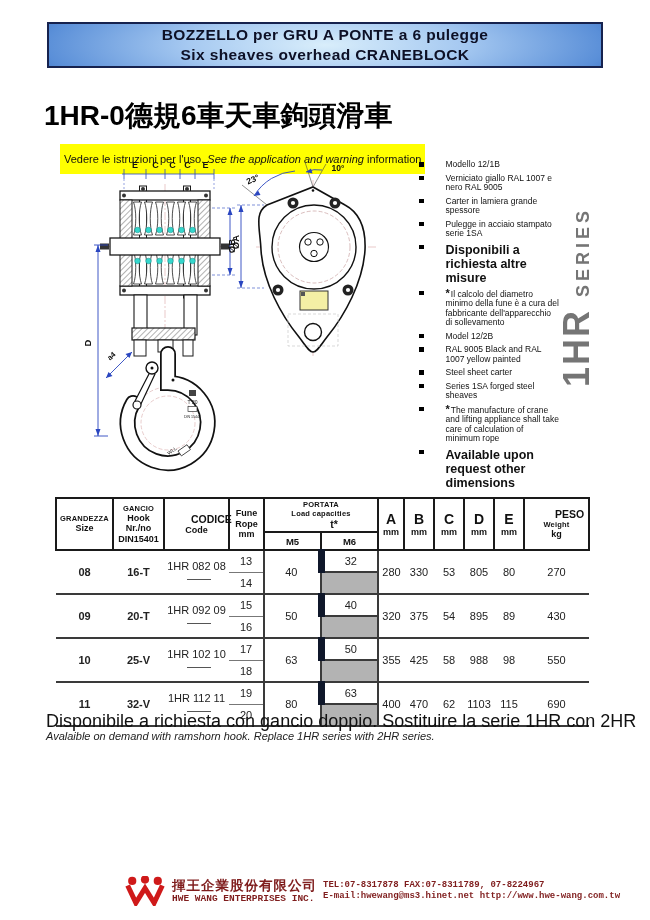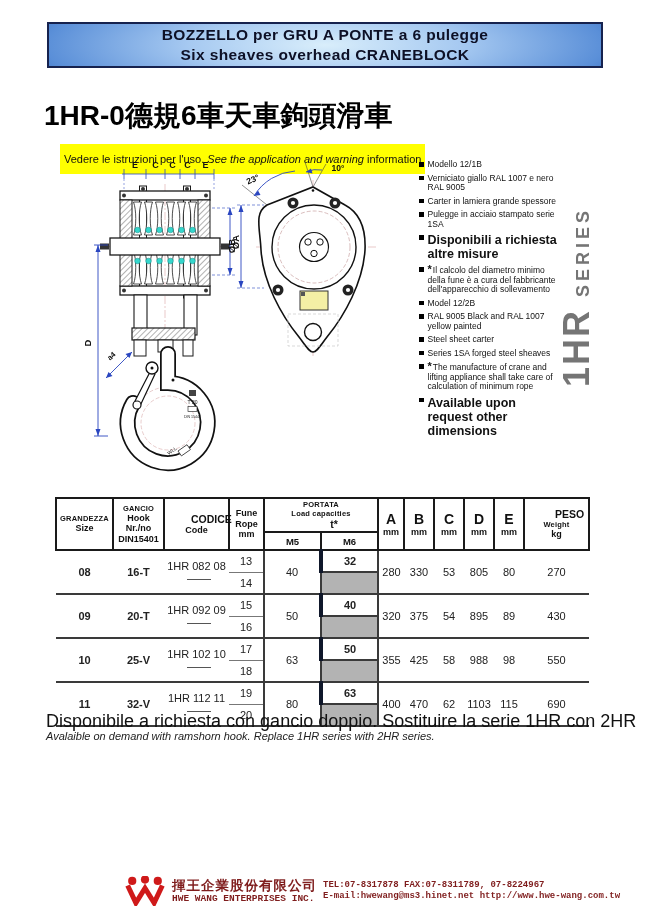--- a/index.html
+++ b/index.html
@@ -20,21 +20,21 @@
   
   .notice{position:absolute;left:60px;top:144px;background:#ffff00;color:#111;
     font-size:11px;line-height:14px;padding:8px 4px;white-space:nowrap;}
   .notice .it{font-style:italic;}
 
   
   .drawing{position:absolute;left:48px;top:156px;width:372px;height:342px;}
 
   
   .features{position:absolute;left:419px;top:160px;width:140px;}
-  .feat{display:flex;gap:4px;margin-bottom:4px;font-size:8.5px;line-height:9.5px;color:#111;}
+  .feat{display:flex;gap:22px;margin-bottom:4px;font-size:8.5px;line-height:9.5px;color:#111;}
   .feat .bullet{flex:0 0 auto;width:4.5px;height:4.5px;background:#000;margin-top:2px;}
   .feat.em{font-size:12.5px;line-height:14px;font-weight:bold;}
   .feat .star{font-weight:bold;font-size:11px;line-height:8px;margin-right:1px;}
   .feat .txt{flex:1;}
 
   
   .series-badge{position:absolute;left:556px;top:387px;width:224px;height:56px;
     transform:rotate(-90deg);transform-origin:0 0;
     display:flex;align-items:baseline;gap:12px;color:#757575;}
   .series-badge .model{font-size:36px;font-weight:bold;letter-spacing:2px;}
@@ -50,21 +50,21 @@
   .hd-lg{display:block;font-size:10.5px;line-height:12px;padding-left:26px;}
   .dim-letter{display:block;font-size:14px;line-height:15px;}
   .dim-mm{display:block;font-size:9px;line-height:10px;}
   .r-top td,.r-bot td{height:20px;}
   .c-size,.c-hook{font-weight:bold;font-size:12px;}
   .c-code{font-size:10px;}
   .c-size,.c-hook,.c-code,.c-dim,.c-peso{border-bottom:2px solid #3a3a3a;margin-top:32px;}
   .c-m5{border-left:2px solid #3a3a3a;border-right:2px solid #3a3a3a;border-bottom:2px solid #3a3a3a;}
   .rope-top{border-bottom:1.5px solid #777;}
   .rope-bot{border-bottom:2px solid #3a3a3a;}
-  .m6-top{border-left:4px solid #0f172a;border-right:2px solid #3a3a3a;border-bottom:2px solid #3a3a3a;font-weight:bold;}
+  .m6-top{border-left:7px solid #0f172a;border-right:2px solid #3a3a3a;border-bottom:2px solid #3a3a3a;}
   .m6-gray{background:#b3b3b3;border-left:2px solid #3a3a3a;border-right:2px solid #3a3a3a;border-bottom:2px solid #3a3a3a;}
   .leader{display:inline-block;width:24px;border-top:1.5px solid #555;vertical-align:middle;margin-left:4px;}
 
   
   .footnote{position:absolute;left:46px;top:714px;}
   .footnote .fn-it{font-size:18px;line-height:15px;color:#111;}
   .footnote .fn-en{font-size:11px;line-height:14px;font-style:italic;color:#222;}
 
   
   .footer{position:absolute;left:124px;top:876px;display:flex;align-items:center;gap:6px;color:#7f1d1d;}

